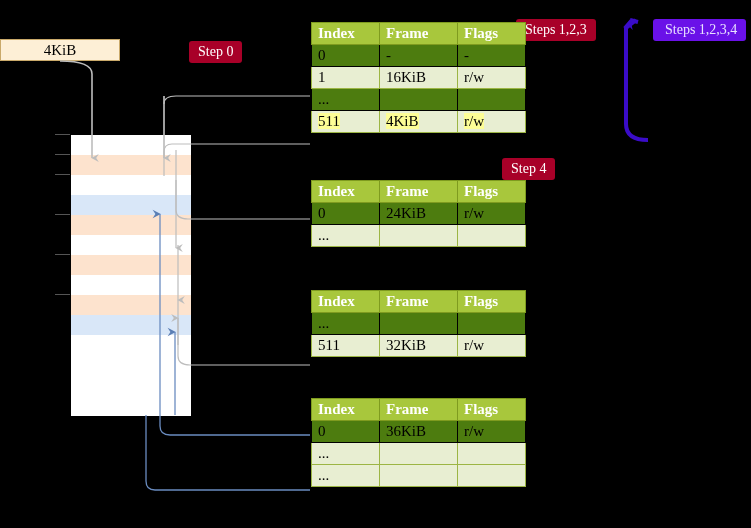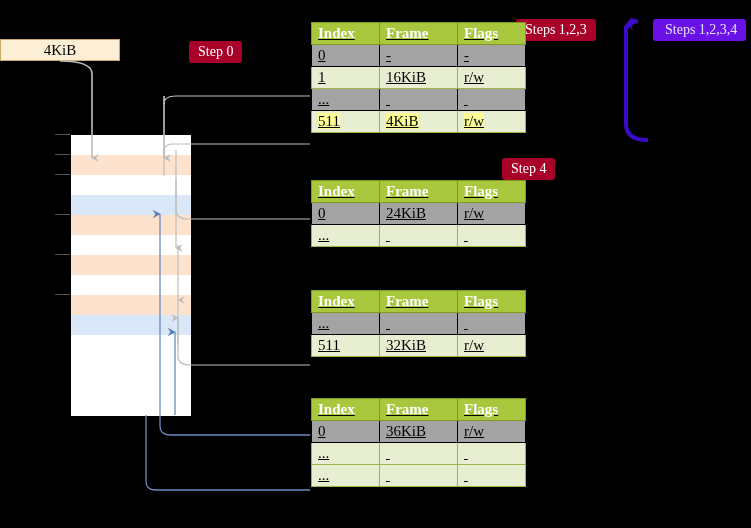--- a/index.html
+++ b/index.html
@@ -24,21 +24,21 @@
        border:1px solid #000;box-sizing:border-box;background:#fff;}
   .mem-row{position:absolute;left:0;width:120px;height:22px;box-sizing:border-box;
            border-bottom:1px solid #000;}
   .mem-white{background:#ffffff;}
   .mem-peach{background:#fde3ce;}
   .mem-blue{background:#d9e7f8;}
   .tick{position:absolute;height:1px;background:#555;width:15px;left:55px;}
 
   
   table.pt{position:absolute;border-collapse:collapse;
-           font-size:15px;color:#000;background:#a3a3a3;text-decoration:underline;}
+           font-size:15px;color:#000;background:#4d7c0f;}
   table.pt th{background:#a8c73c;color:#ffffff;font-weight:bold;
               text-align:left;padding:2px 6px;border:1px solid #7f9b1f;
               font-family:"Liberation Serif", serif;}
   table.pt td{padding:2px 6px;border:1px solid #000;
               font-family:"Liberation Serif", serif;vertical-align:top;}
   table.pt tr.alt td{background:#e8eed2;border-color:#9cb544;}
   table.pt td.hl span.hlt{background:#fdfd96;}
   .col-i{width:55px;}
   .col-f{width:65px;}
   .col-g{width:55px;margin-left:34px;}

